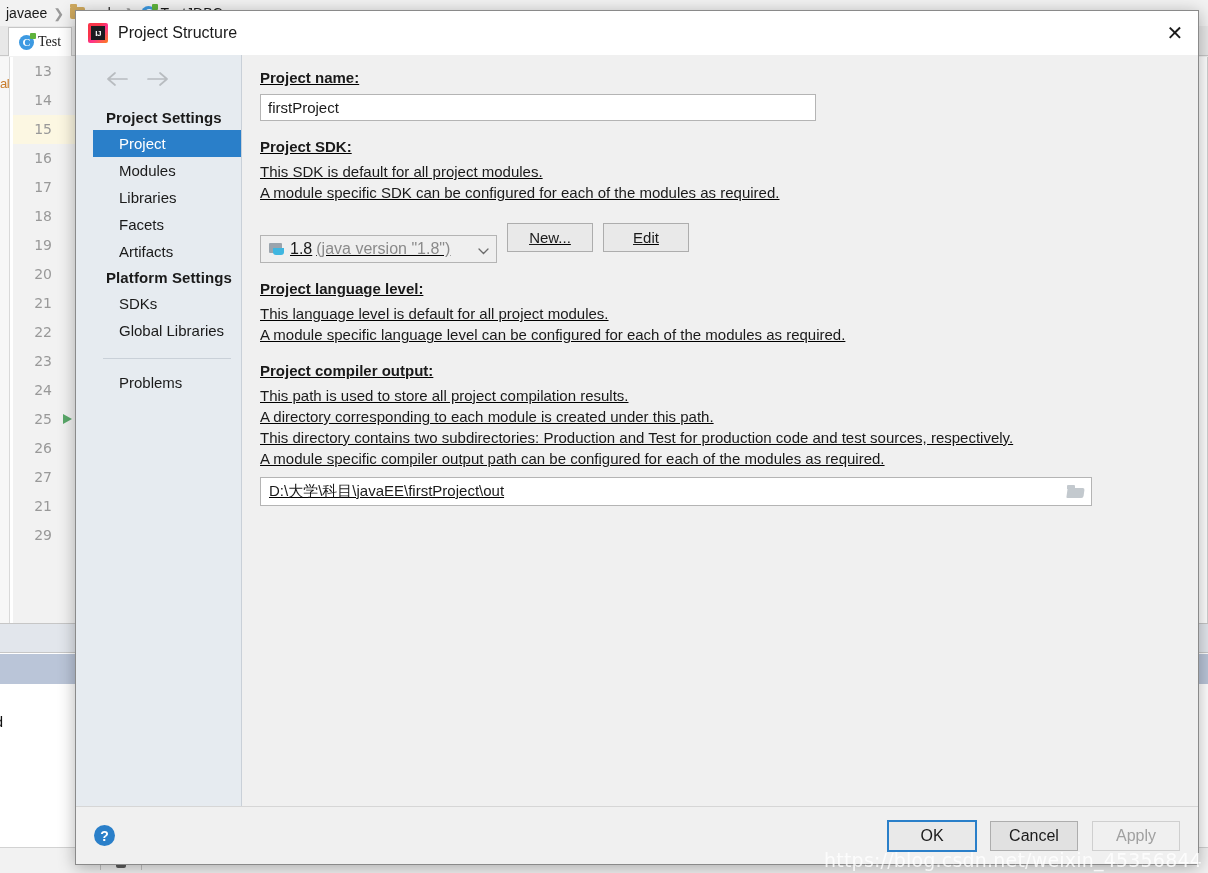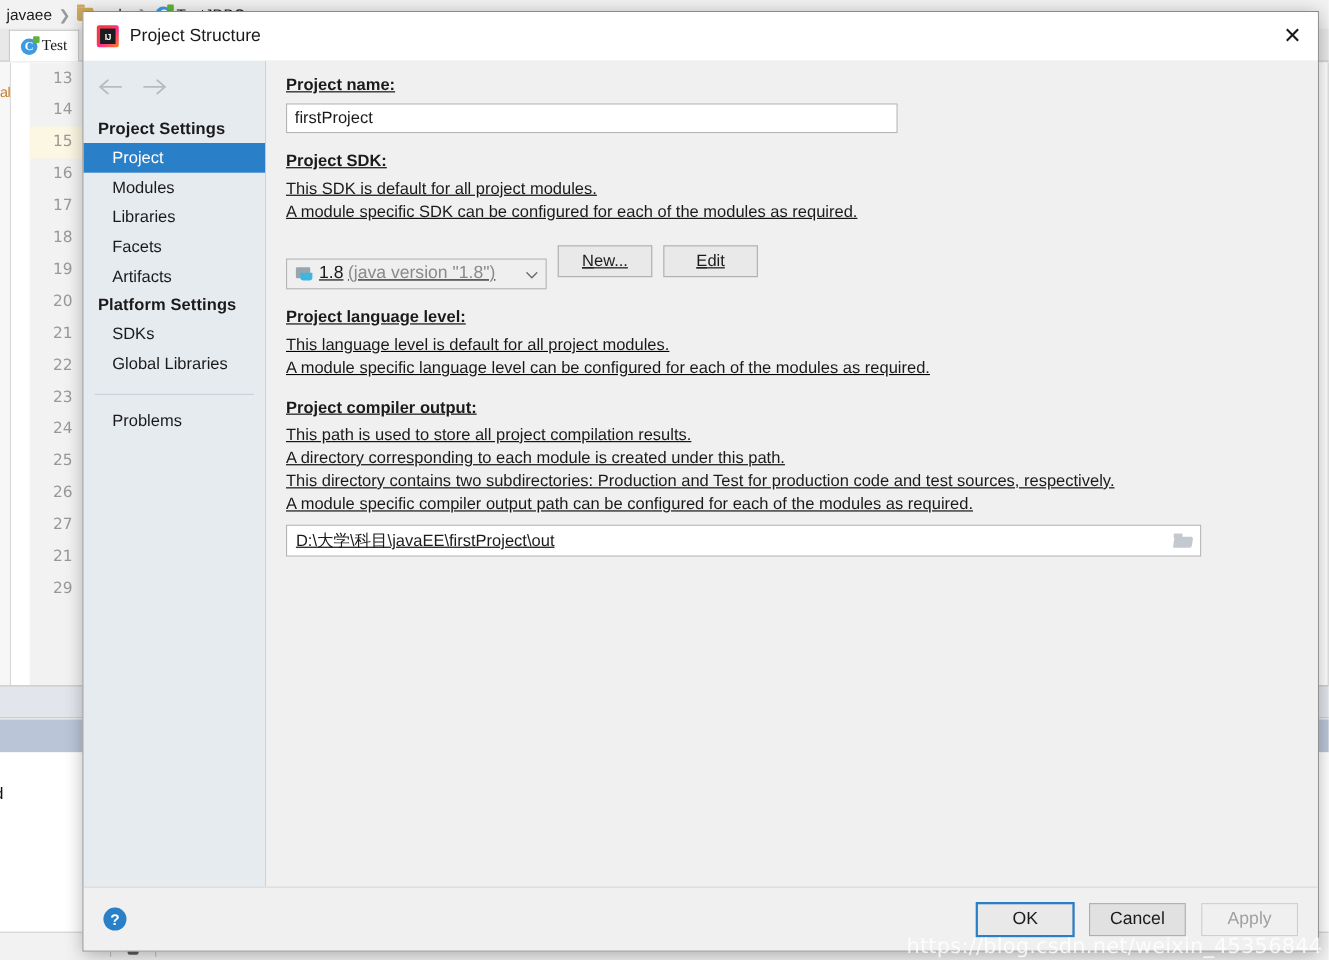--- a/index.html
+++ b/index.html
@@ -60,21 +60,21 @@
   }
   .ide-leftstrip {
     position: absolute; left: 0; top: 57px; width: 10px; bottom: 250px;
     background: #f7f7f7; border-right: 1px solid #d9d9d9;
   }
   .ide-annot {
     position: absolute; left: 0; top: 76px; font-size: 13px; color: #c87b2a;
     letter-spacing: -.4px;
   }
   .ide-gutter {
-    position: absolute; left: 27px; top: 57px; width: 64px; bottom: 250px;
+    position: absolute; left: 13px; top: 57px; width: 64px; bottom: 250px;
     background: #f2f2f2; border-right: 1px solid #dcdcdc;
   }
   .gut-line {
     position: relative; height: 29px; line-height: 29px;
     font-size: 14px; color: #999999; text-align: right; padding-right: 24px;
     font-family: "DejaVu Sans", sans-serif;
   }
   .gut-line.hl { background: #fcf7e2; }
   .run-tri {
     position: absolute; right: 4px; top: 9px; width: 0; height: 0;
@@ -154,21 +154,21 @@
     display: flex; align-items: center; justify-content: center;
     font-size: 20px; color: #1a1a1a; cursor: default; line-height: 1;
   }
 
   .dlg-main { flex: 1; display: flex; min-height: 0; }
 
   
   .sidebar {
     width: 166px; flex: none; background: #e6ebf0;
     border-right: 1px solid #c9d0d8; padding-top: 10px;
-    display: flex; flex-direction: column;
+    display: flex; flex-direction: column; padding-left: 17px;
   }
   .nav-arrows { display: flex; gap: 14px; padding: 4px 0 16px 12px; }
   .nav-arrow {
     width: 26px; height: 20px; position: relative; cursor: default;
   }
   .nav-arrow svg { display: block; }
   .side-group {
     font-size: 15px; font-weight: bold; color: #1a1a1a;
     padding: 4px 0 4px 13px; letter-spacing: .1px;
   }

